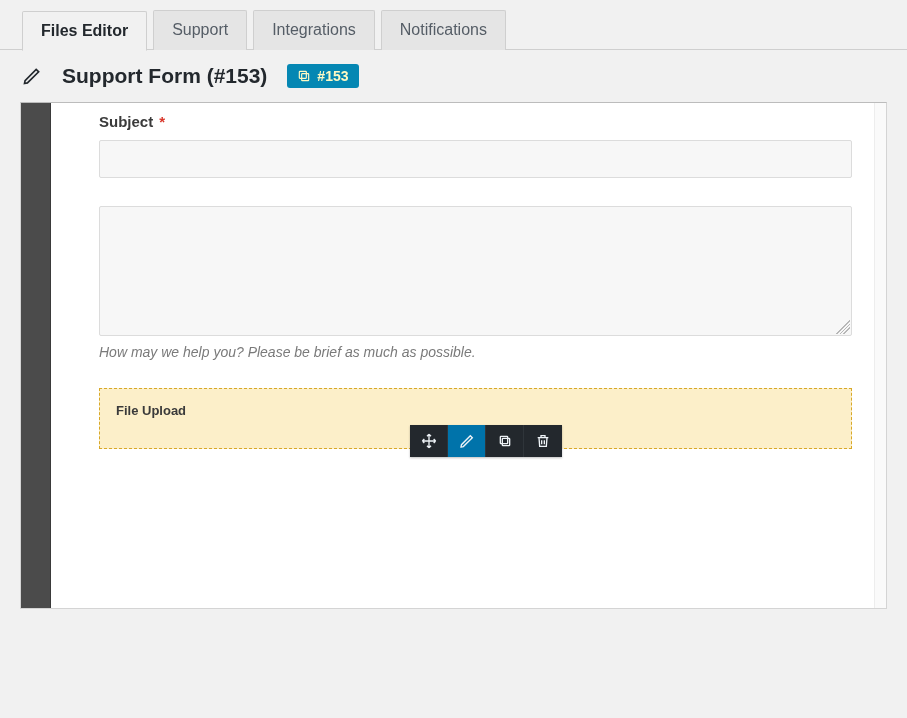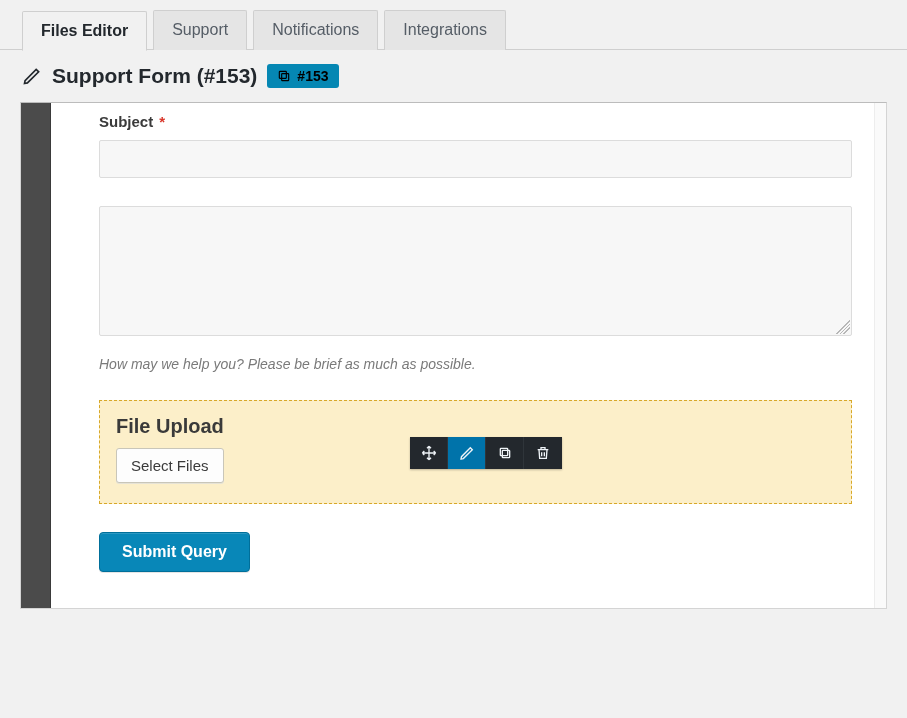--- a/index.html
+++ b/index.html
@@ -38,37 +38,37 @@
     border-bottom: 1px solid #f1f1f1;
     top: 1px;
   }
   .tab-underline {
     border-bottom: 1px solid #cfcfcf;
     margin-top: -1px;
   }
   .title-row {
     display: flex;
     align-items: center;
-    gap: 10px;
+    gap: 20px;
     padding: 14px 0 14px 22px;
   }
   .pencil-title-icon {
     width: 20px; height: 20px; color: #23282d;
   }
   .page-title {
     font-size: 21px;
     font-weight: 600;
     color: #23282d;
   }
   .id-badge {
     display: inline-flex;
     align-items: center;
     gap: 6px;
     background: #0587b3;
-    color: #000000;
+    color: #fef9c3;
     font-weight: 700;
     font-size: 14px;
     padding: 4px 10px;
     border-radius: 3px;
   }
   .id-badge svg { width: 14px; height: 14px; }
 
   .canvas-wrap {
     margin: 0 20px;
     border: 1px solid #d4d4d4;
@@ -127,32 +127,32 @@
     background:
       linear-gradient(135deg, transparent 50%, #b7b7b7 50%, #b7b7b7 55%, transparent 55%),
       linear-gradient(135deg, transparent 62%, #b7b7b7 62%, #b7b7b7 67%, transparent 67%),
       linear-gradient(135deg, transparent 74%, #b7b7b7 74%, #b7b7b7 79%, transparent 79%);
     pointer-events: none;
   }
   .hint {
     font-style: italic;
     color: #7a7a7a;
     font-size: 14px;
-    margin-top: 20px;
+    margin-top: 8px;
   }
 
   .upload-block {
     border: 1px dashed #d8a828;
     background: #fcefc9;
     padding: 14px 16px 20px 16px;
     position: relative;
     margin-bottom: 28px;
   }
   .upload-label {
-    font-size: 20px;
+    font-size: 13px;
     font-weight: 700;
     color: #3a3a3a;
     margin-bottom: 10px;
   }
   .select-btn {
     background: #fdfdfd;
     border: 1px solid #c9c6b9;
     border-radius: 3px;
     padding: 8px 14px;
     font-size: 15px;
@@ -191,22 +191,22 @@
     cursor: pointer;
     box-shadow: inset 0 1px 0 rgba(255,255,255,0.15), 0 1px 0 rgba(0,0,0,0.1);
   }
 </style>
 </head>
 <body>
 
 <div class="tabs">
   <div class="tab active">Files Editor</div>
   <div class="tab">Support</div>
+  <div class="tab">Integrations</div>
   <div class="tab">Notifications</div>
-  <div class="tab">Integrations</div>
 </div>
 <div class="tab-underline"></div>
 
 <div class="title-row">
   <svg class="pencil-title-icon" viewBox="0 0 24 24" fill="none" stroke="currentColor" stroke-width="2">
     <path d="M3 21l3.5-.7L20 7l-3-3L3.7 17.5 3 21z"></path>
   </svg>
   <div class="page-title">Support Form (#153)</div>
   <div class="id-badge">
     <svg viewBox="0 0 24 24" fill="none" stroke="currentColor" stroke-width="2">
@@ -236,21 +236,20 @@
       <div class="ta-wrap">
         <textarea class="textarea" value="" style=""></textarea>
         <div class="ta-resize"></div>
       </div>
       <div class="hint">How may we help you? Please be brief as much as possible.</div>
     </div>
 
     
     <div class="upload-block">
       <div class="upload-label">File Upload</div>
-      <button class="select-btn">Select Files</button>
 
       
       <div class="toolbar">
         <div class="tbtn">
           <svg viewBox="0 0 24 24" fill="none" stroke="currentColor" stroke-width="2">
             <path d="M12 2v20M2 12h20M12 2l-3 3M12 2l3 3M12 22l-3-3M12 22l3-3M2 12l3-3M2 12l3 3M22 12l-3-3M22 12l-3 3"></path>
           </svg>
         </div>
         <div class="tbtn active">
           <svg viewBox="0 0 24 24" fill="none" stroke="currentColor" stroke-width="2">
@@ -265,18 +264,17 @@
         </div>
         <div class="tbtn">
           <svg viewBox="0 0 24 24" fill="none" stroke="currentColor" stroke-width="2">
             <path d="M4 7h16M9 7V4h6v3M6 7l1 13h10l1-13M10 11v6M14 11v6"></path>
           </svg>
         </div>
       </div>
     </div>
 
     
-    <button class="submit-btn">Submit Query</button>
 
   </div>
 
   <div class="scroll-gutter"></div>
 </div>
 
 </body></html>

